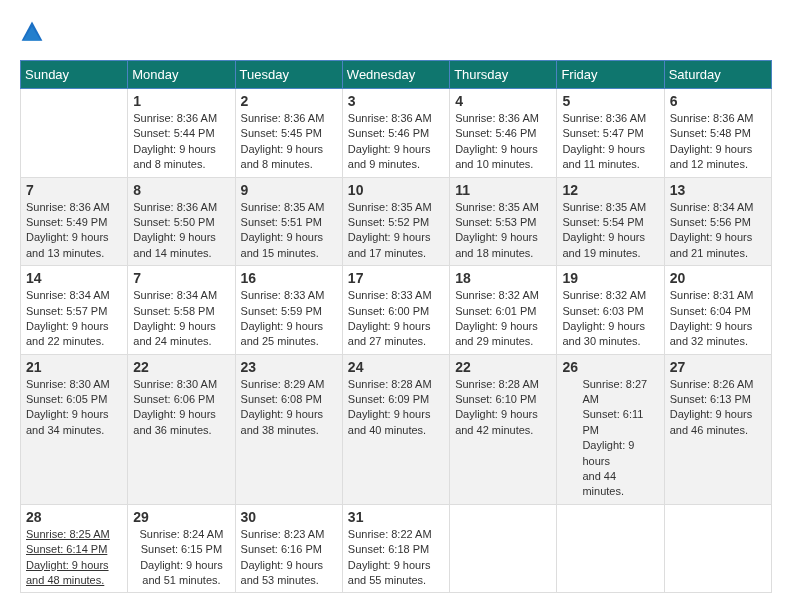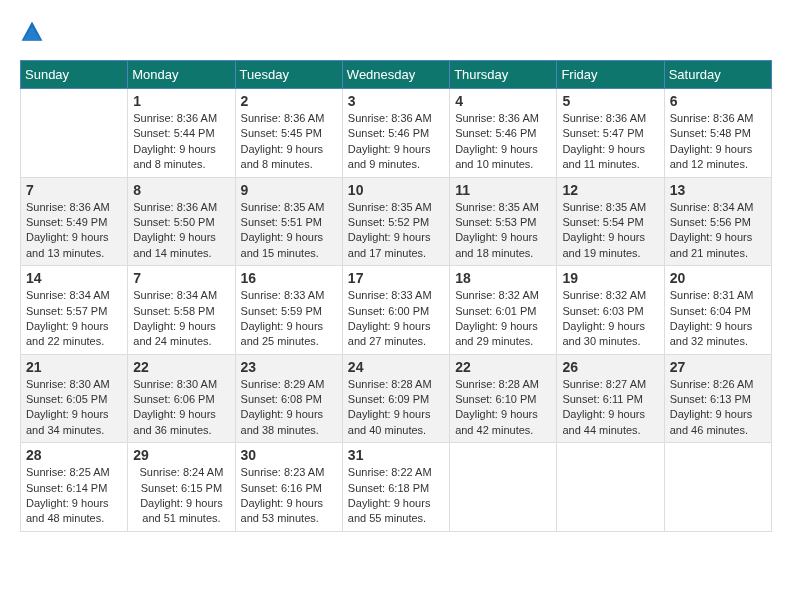--- a/index.html
+++ b/index.html
@@ -290,37 +290,37 @@
         </td>
         <td>
           <span class="day-number">22</span>
           <div class="day-info" style="white-space: pre-line;">Sunrise: 8:28 AM
 Sunset: 6:10 PM
 Daylight: 9 hours
 and 42 minutes.</div>
         </td>
         <td>
           <span class="day-number">26</span>
-          <div class="day-info" style="white-space: pre-line;">Sunrise: 8:27 AM
+          <div class="day-info" style="white-space: pre-line; margin-left: 20px;">Sunrise: 8:27 AM
 Sunset: 6:11 PM
 Daylight: 9 hours
 and 44 minutes.</div>
         </td>
         <td>
           <span class="day-number">27</span>
           <div class="day-info" style="white-space: pre-line;">Sunrise: 8:26 AM
 Sunset: 6:13 PM
 Daylight: 9 hours
 and 46 minutes.</div>
         </td>
       </tr>
       <tr>
         <td>
           <span class="day-number">28</span>
-          <div class="day-info" style="white-space: pre-line;">Sunrise: 8:25 AM
+          <div class="day-info" style="white-space: pre-line; text-decoration: underline;">Sunrise: 8:25 AM
 Sunset: 6:14 PM
 Daylight: 9 hours
 and 48 minutes.</div>
         </td>
         <td>
           <span class="day-number">29</span>
           <div class="day-info" style="white-space: pre-line; text-align: center;">Sunrise: 8:24 AM
 Sunset: 6:15 PM
 Daylight: 9 hours
 and 51 minutes.</div>

